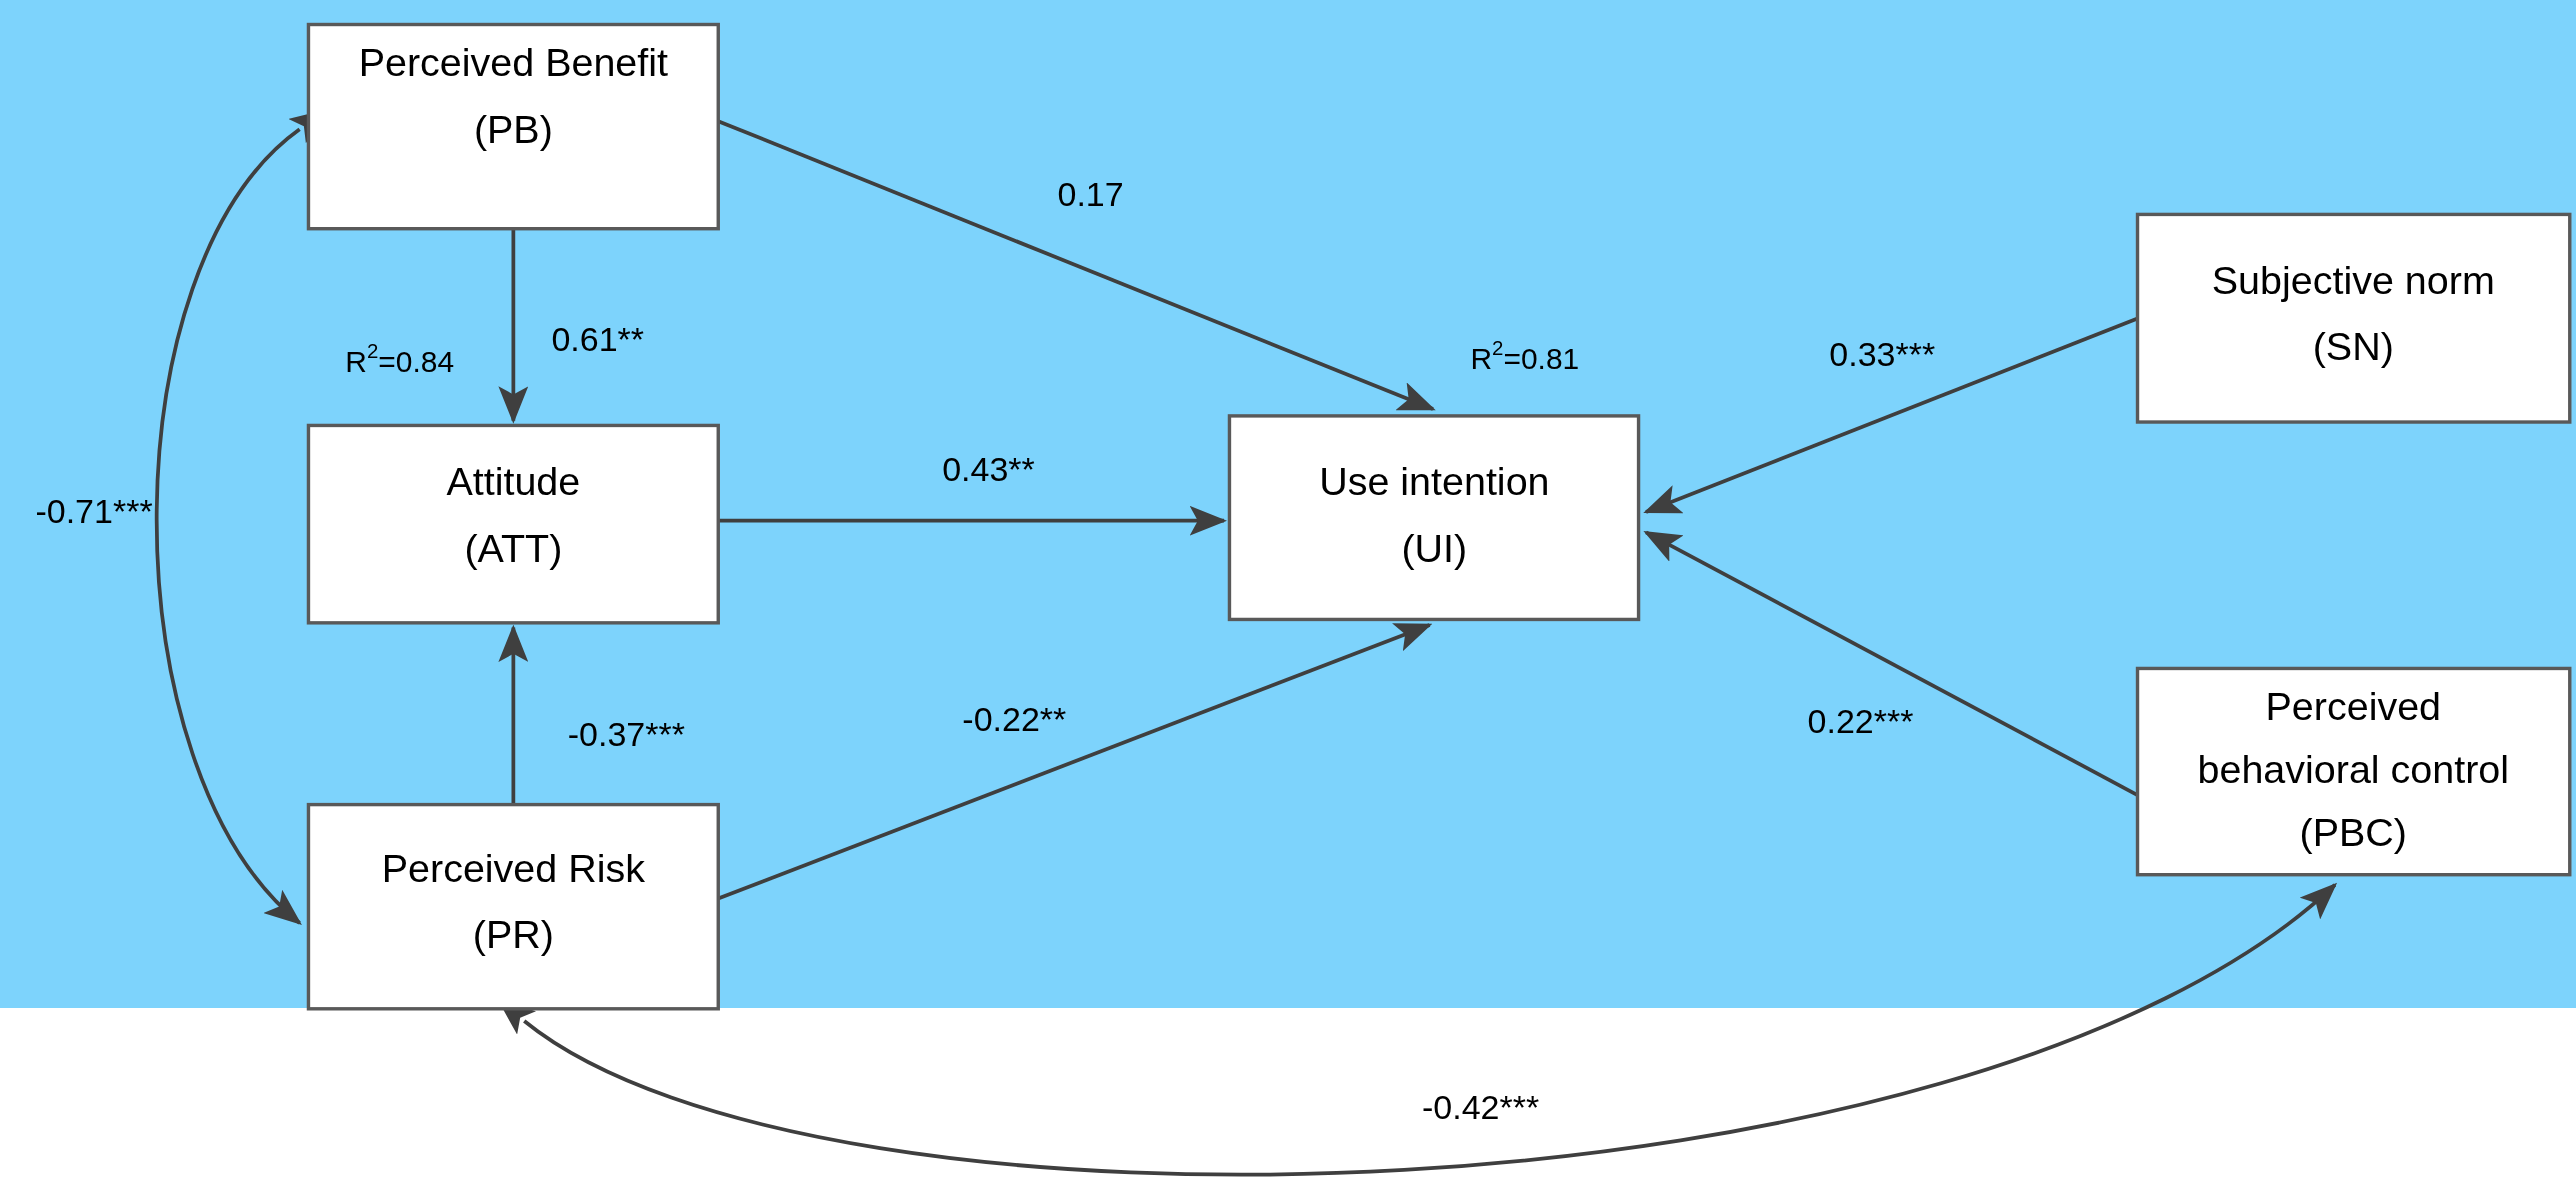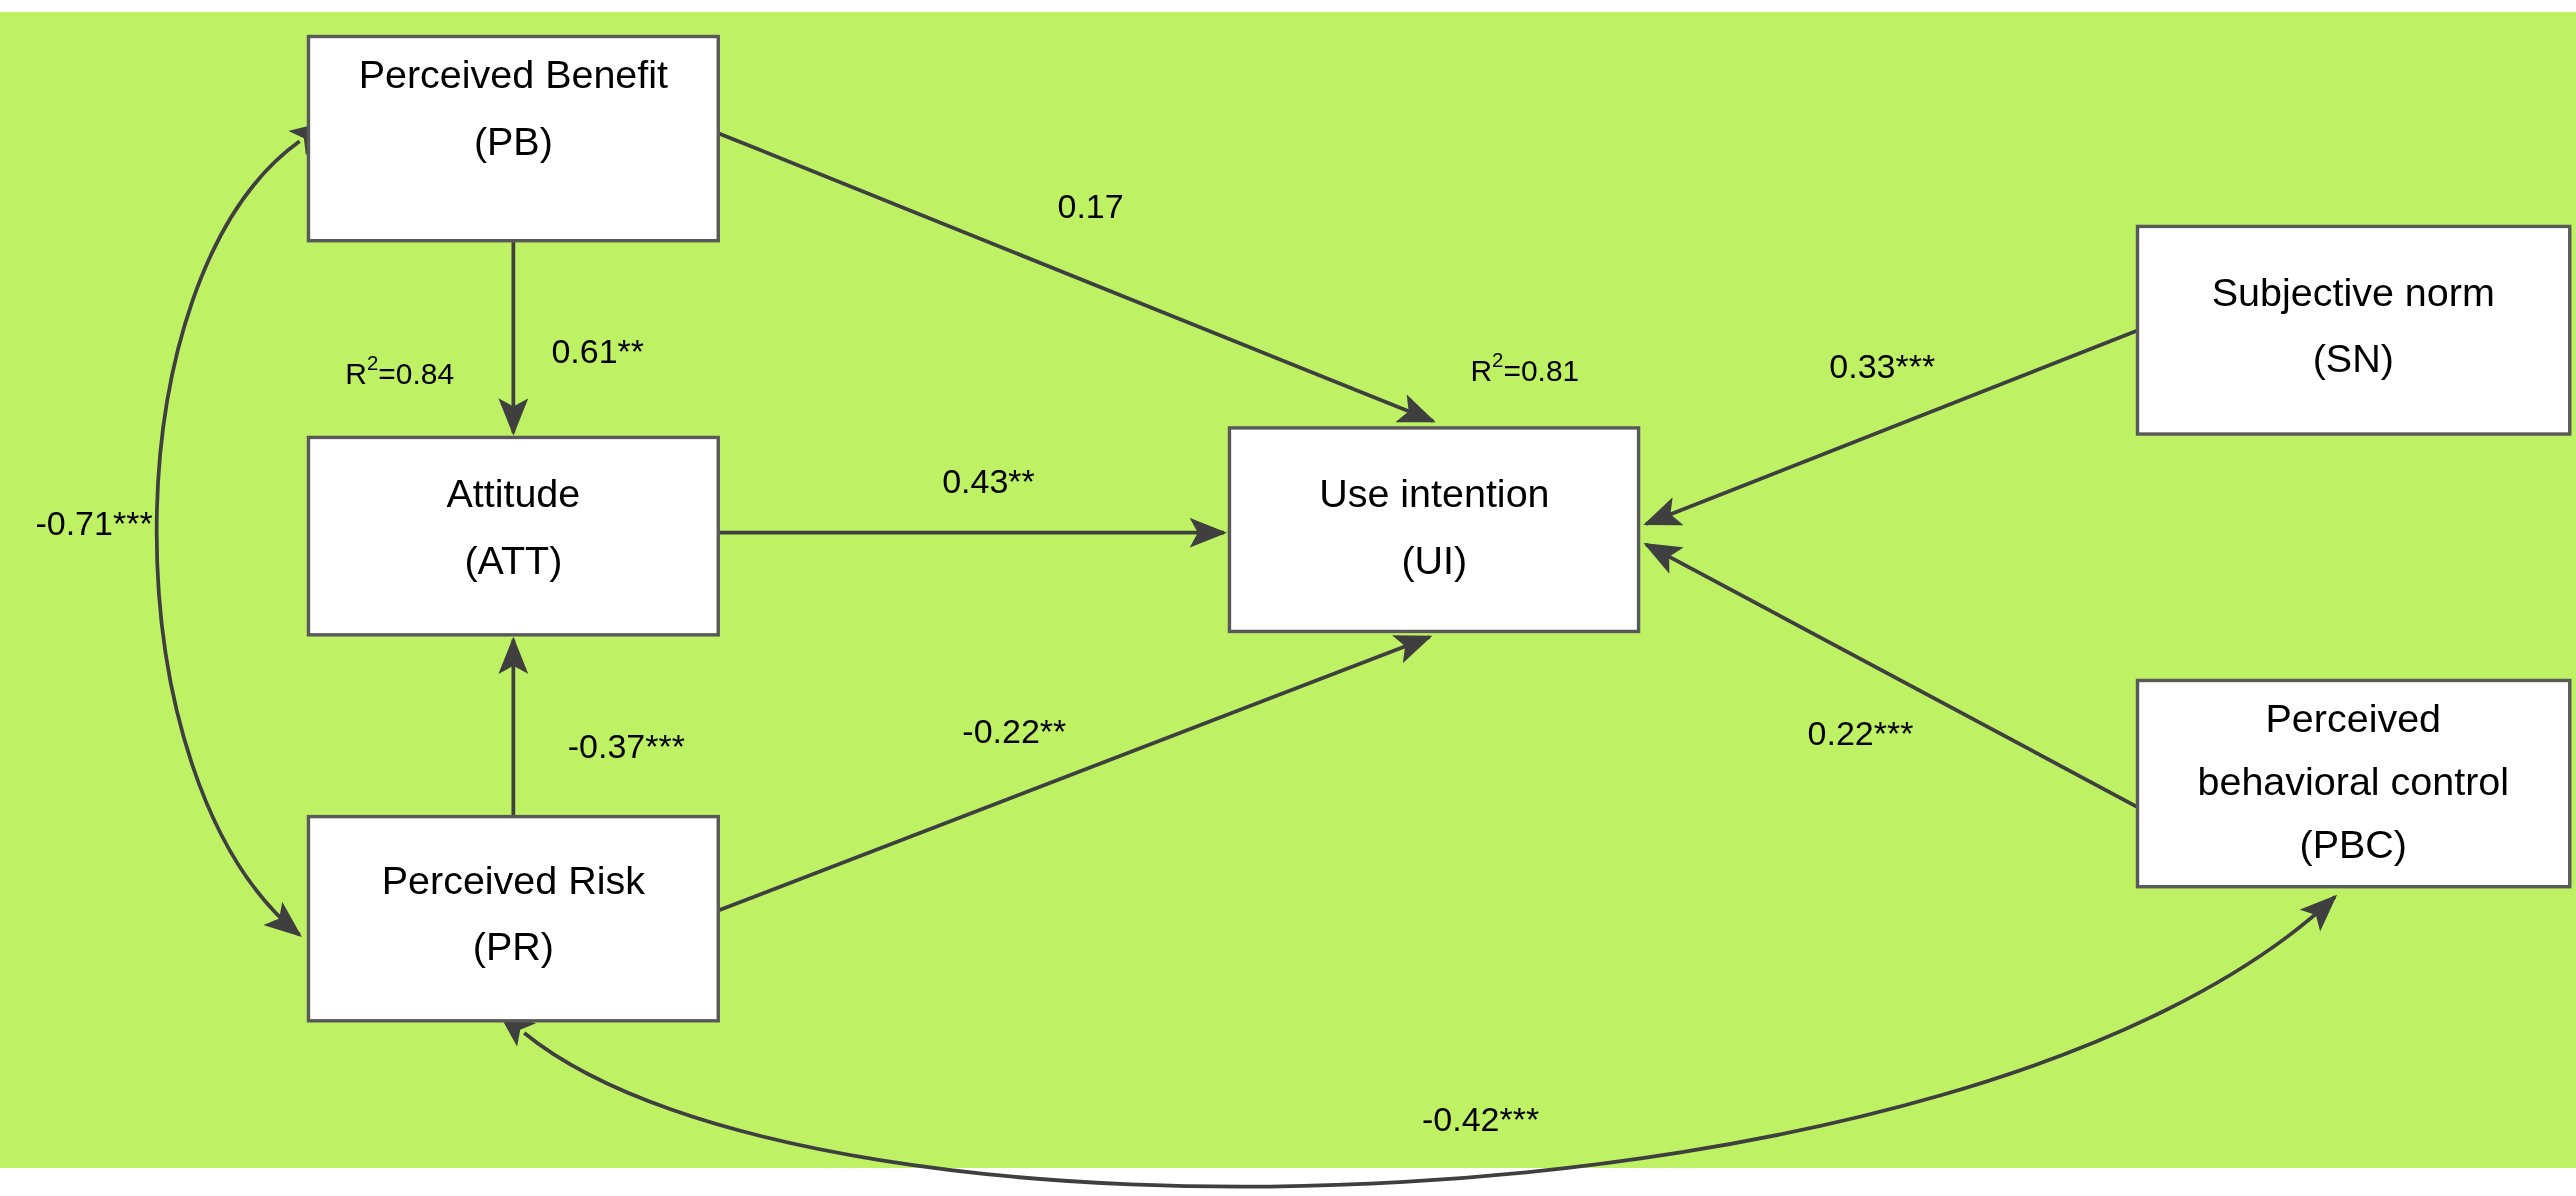--- a/index.html
+++ b/index.html
@@ -9,23 +9,22 @@
   }
   body {
     width: 2576px;
     height: 1196px;
     font-family: "Liberation Sans", sans-serif;
     overflow: hidden;
   }
   #diagram-root {
     position: relative;
     width: 2576px;
-    height: 1156px;
-    background: #bef264;
-    margin-top: 12px;
+    height: 1008px;
+    background: #7dd3fc;
   }
   svg#sem-svg {
     position: absolute;
     top: 0;
     left: 0;
     width: 2576px;
     height: 1196px;
     display: block;
   }
   .node-box {

